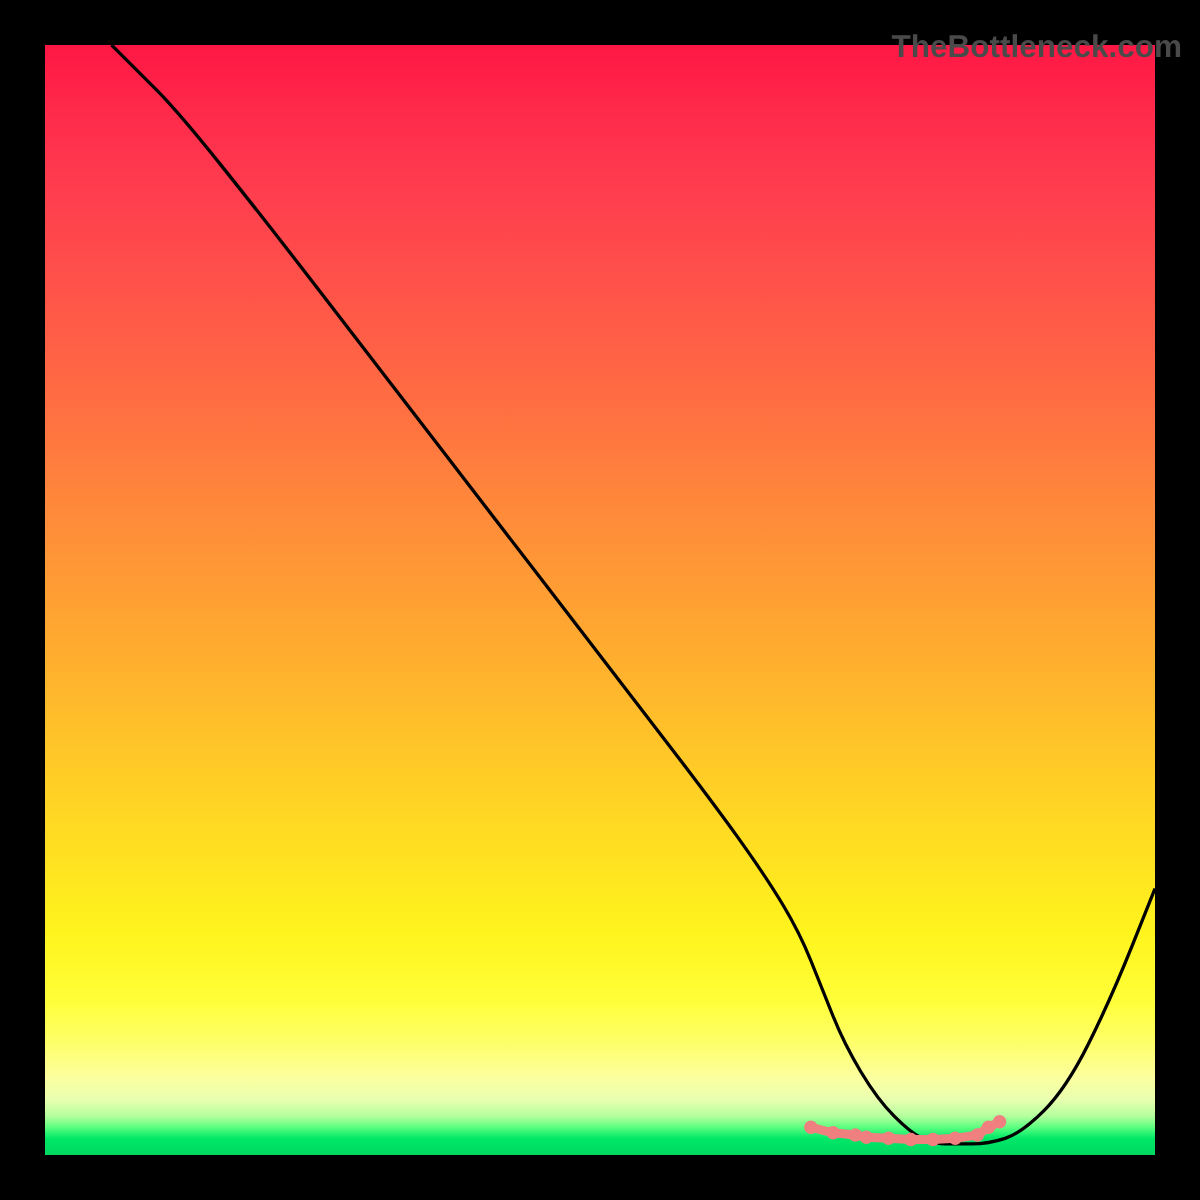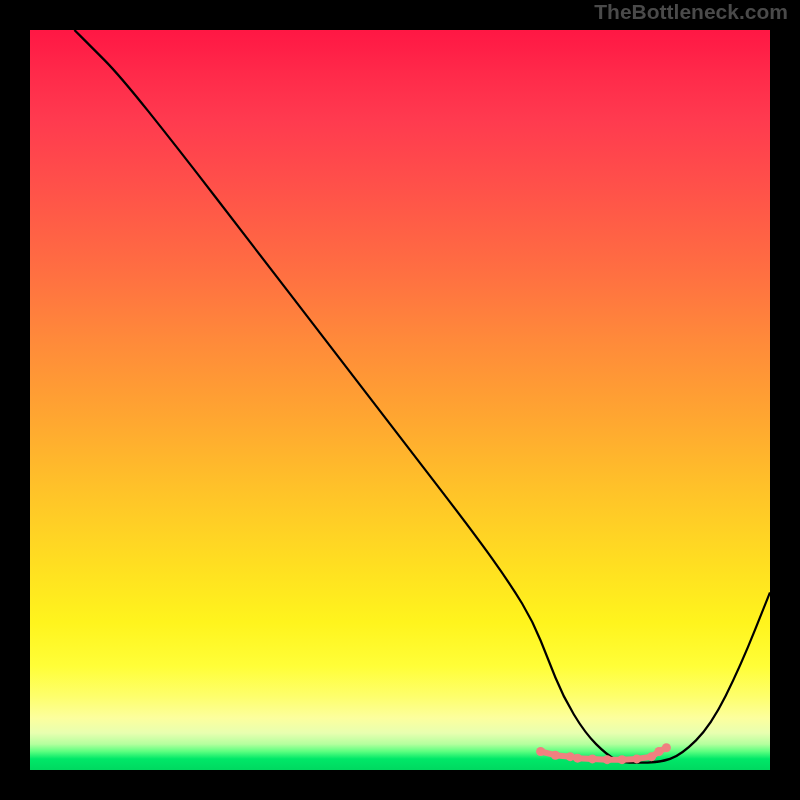--- a/index.html
+++ b/index.html
@@ -6,21 +6,21 @@
   body {
     width: 800px;
     height: 800px;
     background: #000;
     position: relative;
     font-family: Arial, sans-serif;
     overflow: hidden;
   }
   .watermark {
     position: absolute;
-    top: 0;
+    top: 20px;
     right: 12px;
     color: #4a4a4a;
     font-size: 21px;
     font-weight: bold;
     z-index: 10;
   }
   .plot-area {
     position: absolute;
     left: 30px;
     top: 30px;

